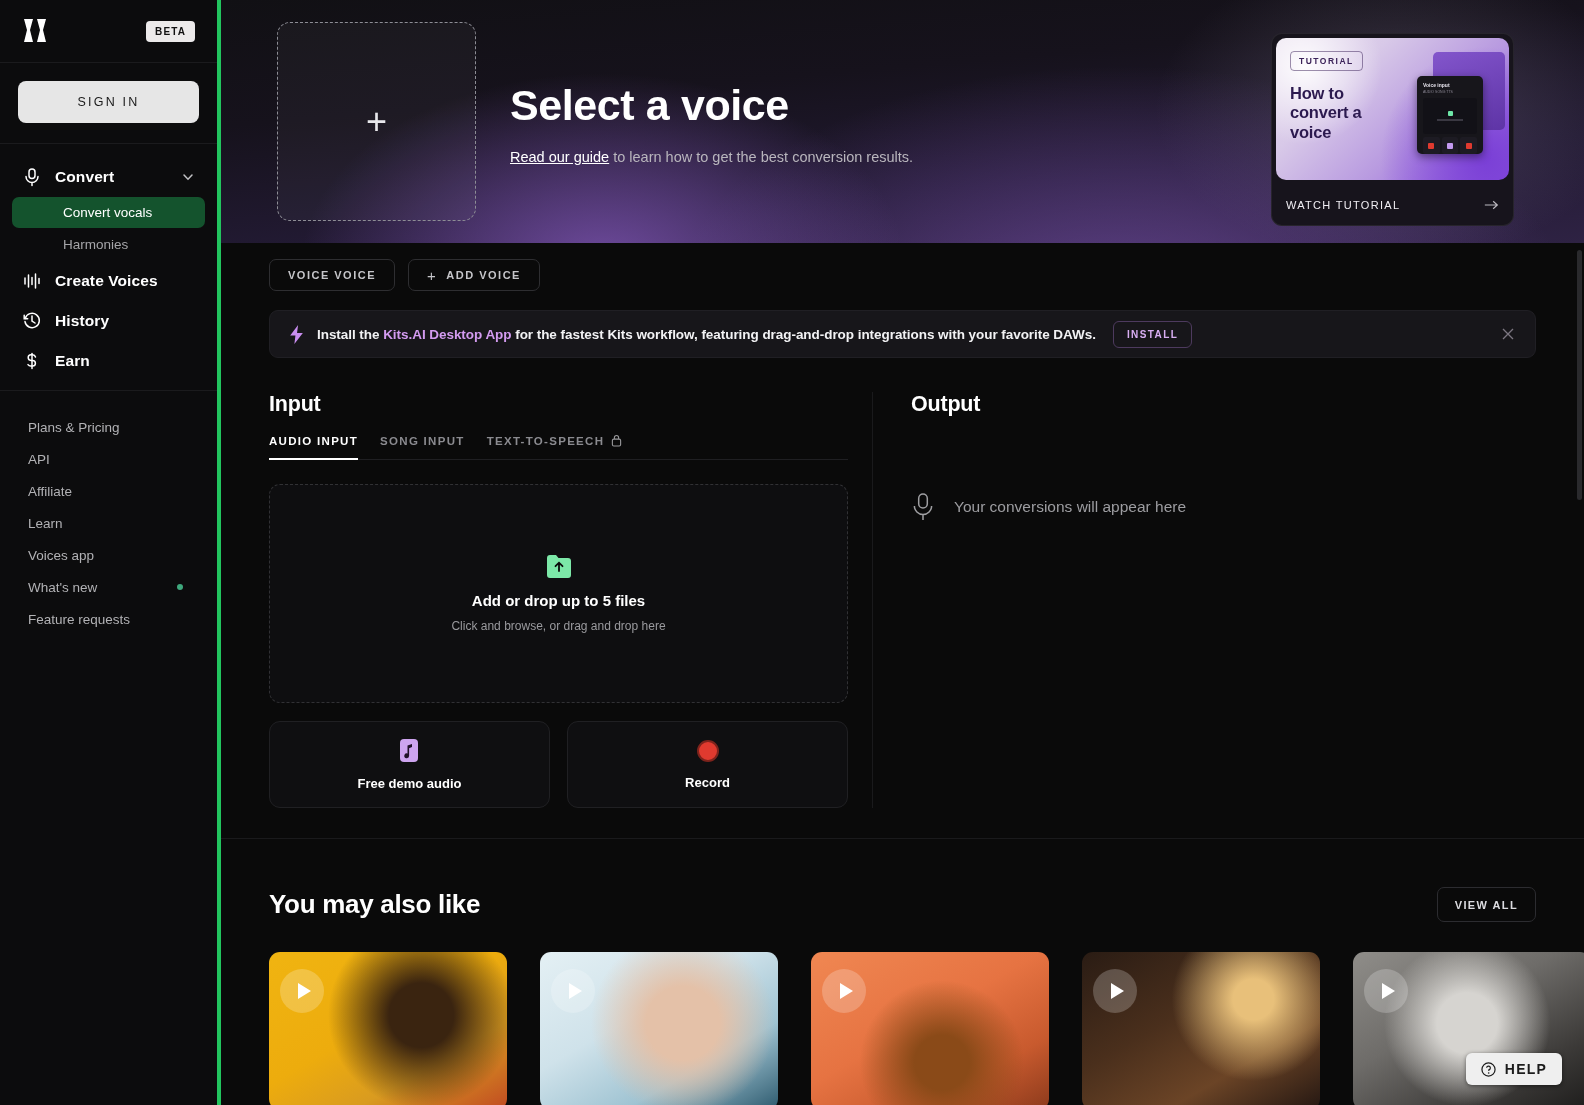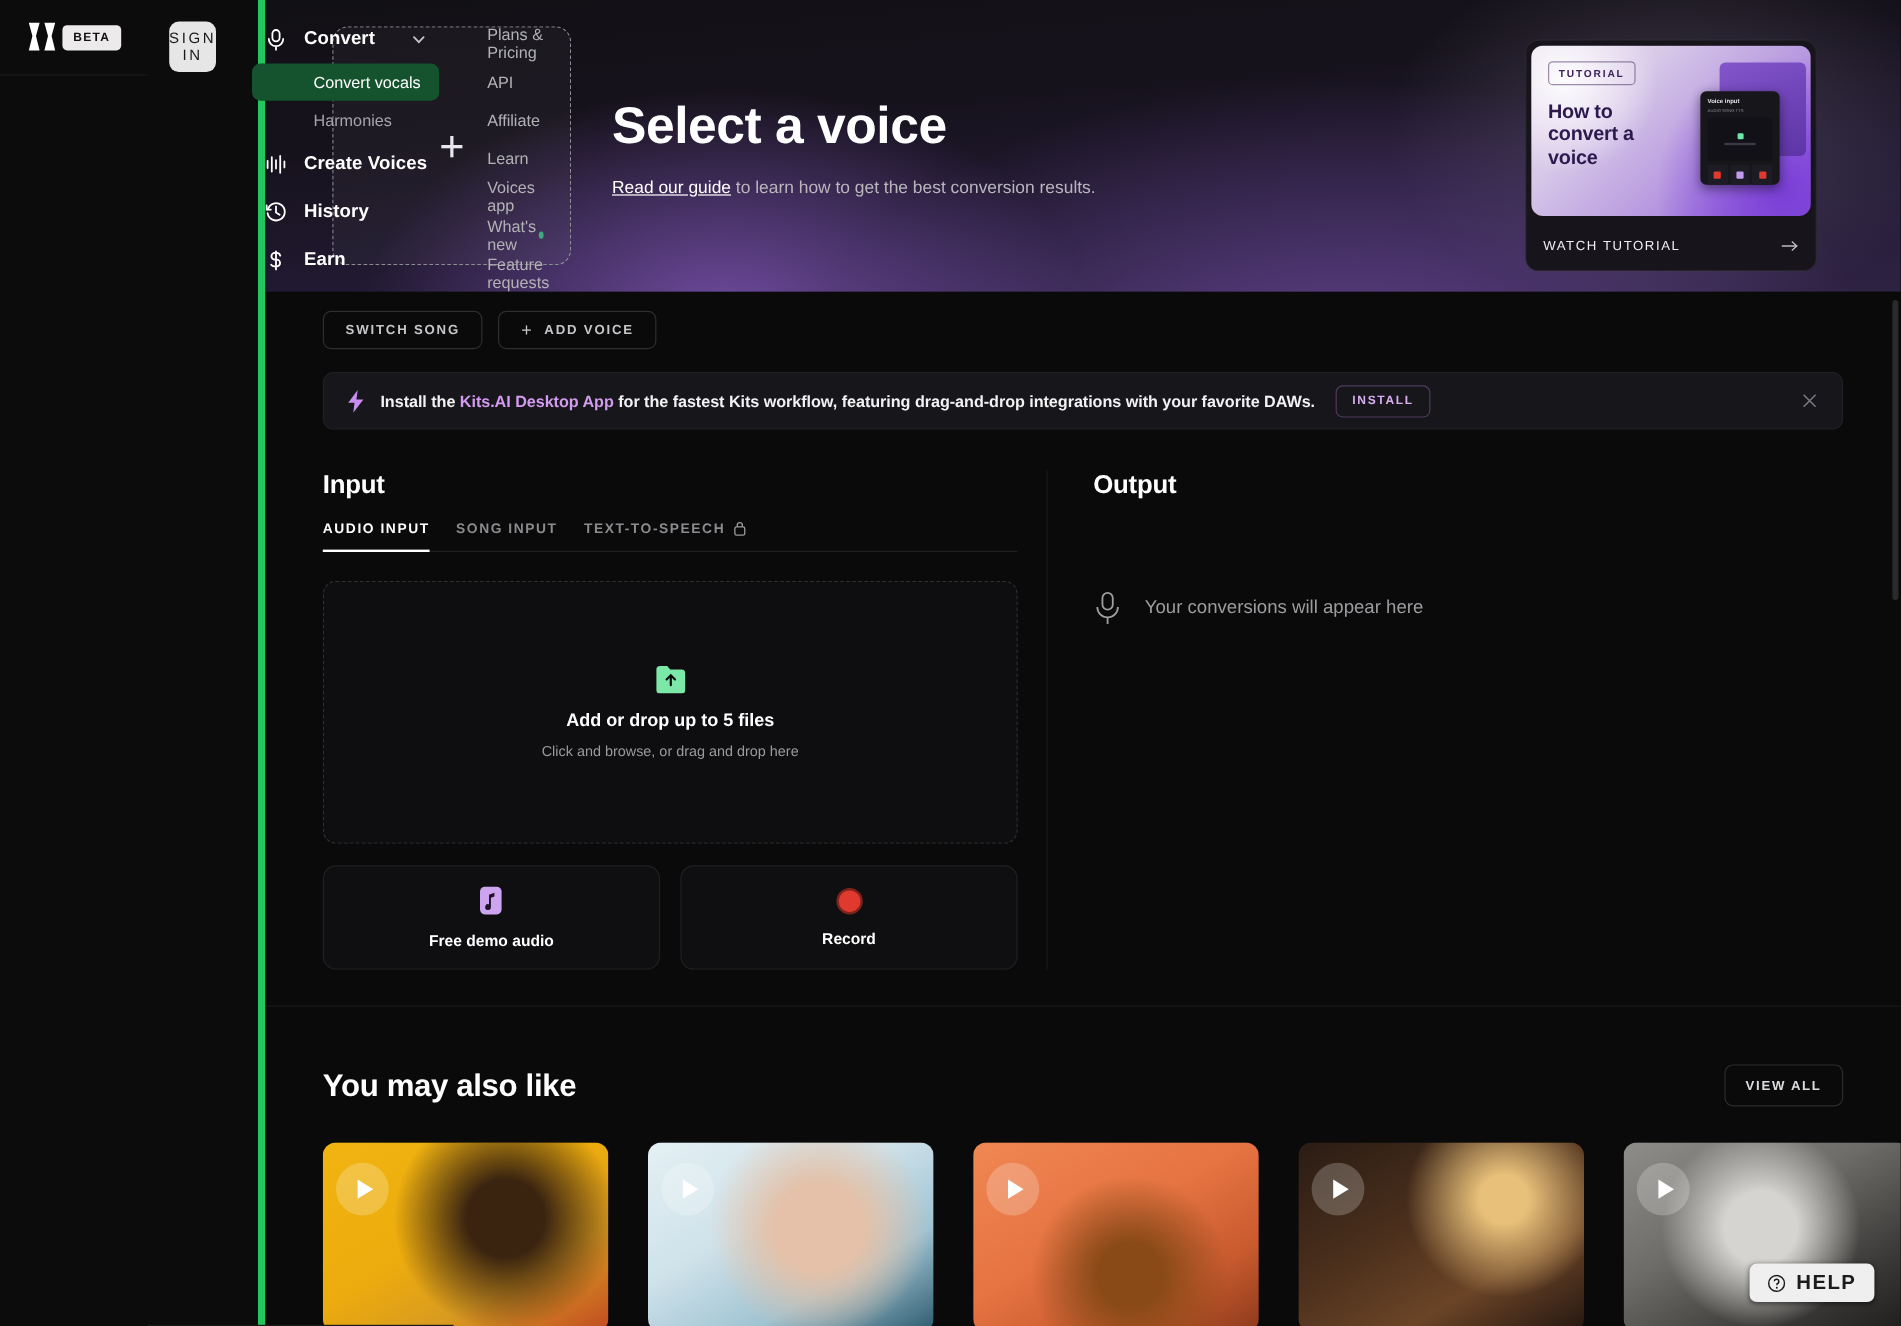--- a/index.html
+++ b/index.html
@@ -9,22 +9,22 @@
     font-family: "Liberation Sans", sans-serif;
     color: #ffffff;
     overflow: hidden;
   }
   .app { display: flex; width: 1584px; height: 1105px; position: relative; }
 
   
   .sidebar {
     width: 221px; height: 1105px; flex: 0 0 221px;
     background: #0c0c0d;
-    border-right: 6px solid #22c55e;
-    display: flex; flex-direction: row;
+    border-right: 4px solid #22c55e;
+    display: flex; flex-direction: column;
     position: relative; z-index: 5;
   }
   .sb-top {
     height: 63px; display: flex; align-items: center;
     justify-content: space-between; padding: 0 22px;
     border-bottom: 1px solid #1b1b1d;
   }
   .logo-mark { width: 30px; height: 26px; display:block; }
   .beta-badge {
     background: #eceaea; color: #111; font-size: 10px; font-weight: 700;
@@ -238,21 +238,21 @@
   .th2 { background: radial-gradient(circle at 60% 45%, #e4c1a8 0 22%, rgba(228,193,168,0) 55%), linear-gradient(150deg,#e4f0f4 0%,#cfe2ea 40%,#9fc3d2 70%,#2d5a6e 100%); }
   .th3 { background: radial-gradient(circle at 55% 70%, #8a4a18 0 16%, rgba(138,74,24,0) 48%), linear-gradient(150deg,#f08752 0%,#e67342 45%,#c85a2e 75%,#8c3a1c 100%); }
   .th4 { background: radial-gradient(circle at 72% 30%, #e8c07a 0 10%, rgba(232,192,122,0) 40%), linear-gradient(150deg,#2a1c14 0%,#4a2f1c 40%,#6b4426 70%,#241712 100%); }
   .th5 { background: radial-gradient(circle at 48% 45%, #d6d4d0 0 20%, rgba(214,212,208,0) 55%), linear-gradient(150deg,#8f8d89 0%,#6e6c69 40%,#3c3a38 75%,#1d1c1b 100%); }
 
   
   .help-btn {
     position: absolute; right: 22px; bottom: 20px; height: 32px;
     background: #efefef; color: #1c1c1c; border-radius: 6px;
     display: flex; align-items: center; gap: 9px; padding: 0 15px;
-    font-size: 17px; font-weight: 600; letter-spacing: 1.2px; cursor: pointer;
+    font-size: 14px; font-weight: 600; letter-spacing: 1.2px; cursor: pointer;
     box-shadow: 0 1px 4px rgba(0,0,0,.5); z-index: 20; text-align: right;
   }
   .q-ico { width: 15px; height: 15px; }
   .scrollbar {
     position: absolute; right: 2px; top: 250px; width: 5px; height: 250px;
     background: #2a2a2d; border-radius: 3px;
   }
 </style>
 </head>
 <body>
@@ -395,21 +395,21 @@
         <div class="tut-foot">
           <span>WATCH TUTORIAL</span>
           <svg class="arrow-r" viewBox="0 0 18 12">
             <path d="M1 6 H16 M11 1.5 L16 6 L11 10.5" stroke="#e6e3ea" stroke-width="1.4" fill="none"></path>
           </svg>
         </div>
       </div>
     </section>
 
     <div class="voice-actions">
-      <button class="vbtn">SWITCH SONG</button>
+      <button class="vbtn">VOICE VOICE</button>
       <button class="vbtn">
         <span class="pl">+</span>
           <span>ADD VOICE</span>
       </button>
     </div>
 
     <div class="banner">
       <svg class="bolt" viewBox="0 0 14 18">
         <path d="M8.5 0 L1 10 H6 L5 18 L13 7.5 H7.5 Z" fill="#c98df0"></path>
       </svg>

